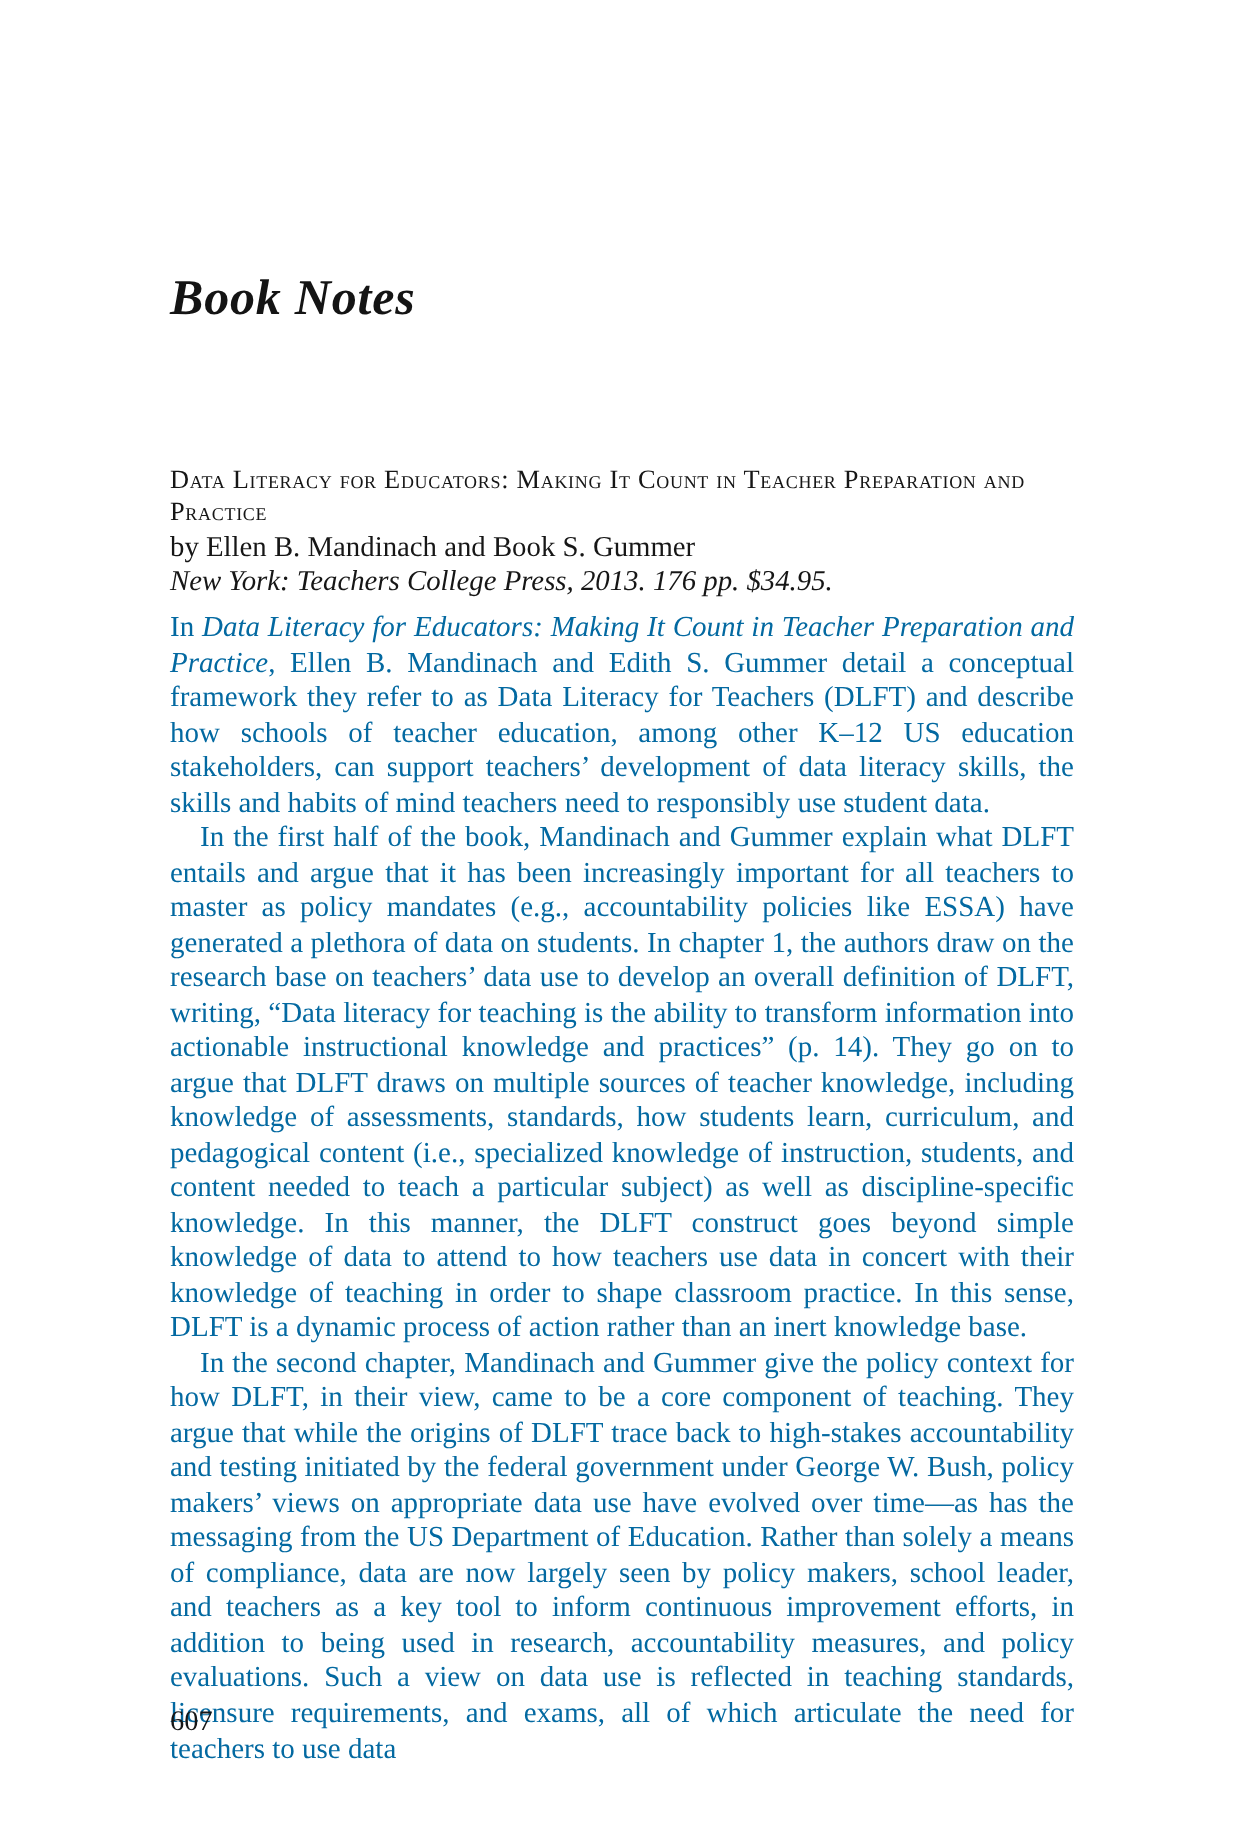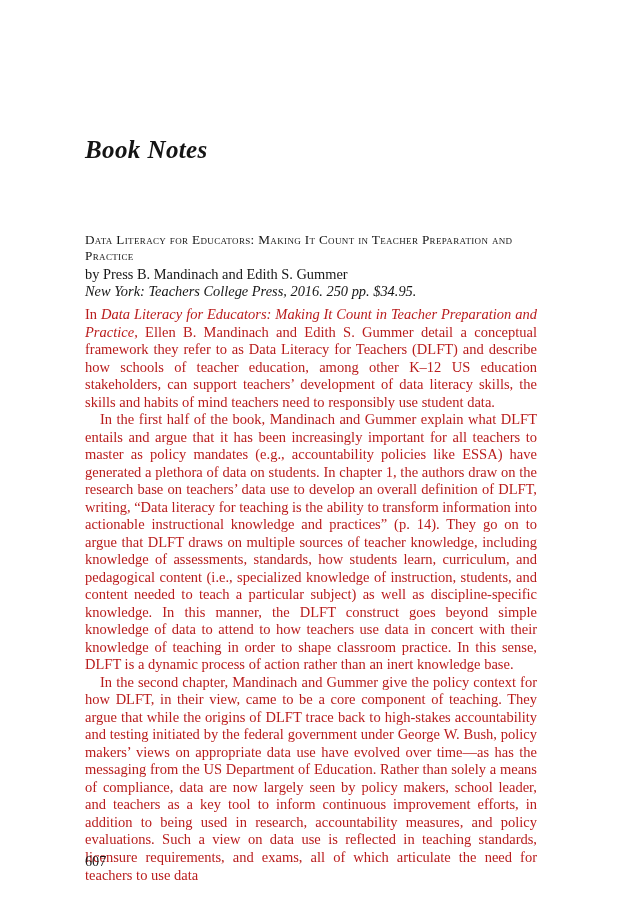--- a/index.html
+++ b/index.html
@@ -85,21 +85,21 @@
     top: 306px;
     width: 452px;
   }
 
   .body-text p {
     margin: 0;
     font-size: 14.5px;
     line-height: 17.52px;
     text-align: justify;
     text-justify: inter-word;
-    color: #b91c1c;
+    color: #0369a1;
     hyphens: manual;
   }
 
   .body-text p + p {
     text-indent: 15px;
   }
 
   .body-text p em {
     font-style: italic;
   }
@@ -119,22 +119,22 @@
 </head>
 <body>
 
 <div class="page">
   <div class="content-column">
 
     <h1 class="section-title">Book Notes</h1>
 
     <div class="entry-header">
       <div class="book-title">Data Literacy for Educators: Making It Count in Teacher Preparation and Practice</div>
-      <div class="book-authors">by Press B. Mandinach and Edith S. Gummer</div>
-      <div class="book-publication">New York: Teachers College Press, 2016. 250 pp. $34.95.</div>
+      <div class="book-authors">by Ellen B. Mandinach and Book S. Gummer</div>
+      <div class="book-publication">New York: Teachers College Press, 2013. 176 pp. $34.95.</div>
     </div>
 
     <div class="body-text">
         <p><span>In </span><em>Data Literacy for Educators: Making It Count in Teacher Preparation and Practice</em><span>, Ellen B. Mandinach and Edith S. Gummer detail a conceptual framework they refer to as Data Literacy for Teachers (DLFT) and describe how schools of teacher education, among other K–12 US education stakeholders, can support teachers’ development of data literacy skills, the skills and habits of mind teachers need to responsibly use student data.</span></p>
         <p><span>In the first half of the book, Mandinach and Gummer explain what DLFT entails and argue that it has been increasingly important for all teachers to master as policy mandates (e.g., accountability policies like ESSA) have generated a plethora of data on students. In chapter 1, the authors draw on the research base on teachers’ data use to develop an overall definition of DLFT, writing, “Data literacy for teaching is the ability to transform information into actionable instructional knowledge and practices” (p. 14). They go on to argue that DLFT draws on multiple sources of teacher knowledge, including knowledge of assessments, standards, how students learn, curriculum, and pedagogical content (i.e., specialized knowledge of instruction, students, and content needed to teach a particular subject) as well as discipline-specific knowledge. In this manner, the DLFT construct goes beyond simple knowledge of data to attend to how teachers use data in concert with their knowledge of teaching in order to shape classroom practice. In this sense, DLFT is a dynamic process of action rather than an inert knowledge base.</span></p>
         <p><span>In the second chapter, Mandinach and Gummer give the policy context for how DLFT, in their view, came to be a core component of teaching. They argue that while the origins of DLFT trace back to high-stakes accountability and testing initiated by the federal government under George W. Bush, policy makers’ views on appropriate data use have evolved over time—as has the messaging from the US Department of Education. Rather than solely a means of compliance, data are now largely seen by policy makers, school leader, and teachers as a key tool to inform continuous improvement efforts, in addition to being used in research, accountability measures, and policy evaluations. Such a view on data use is reflected in teaching standards, licensure requirements, and exams, all of which articulate the need for teachers to use data</span></p>
       </div>
 
     <div class="page-number">607</div>
 

